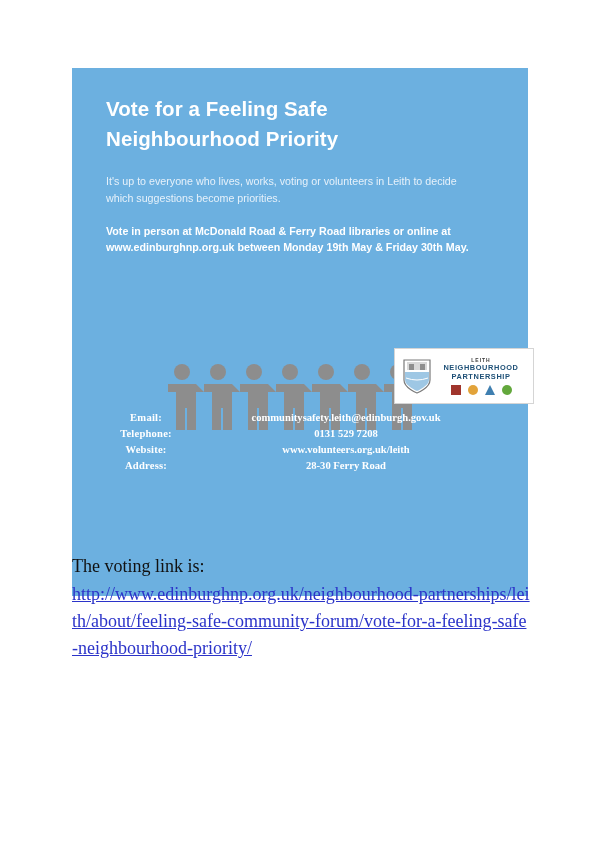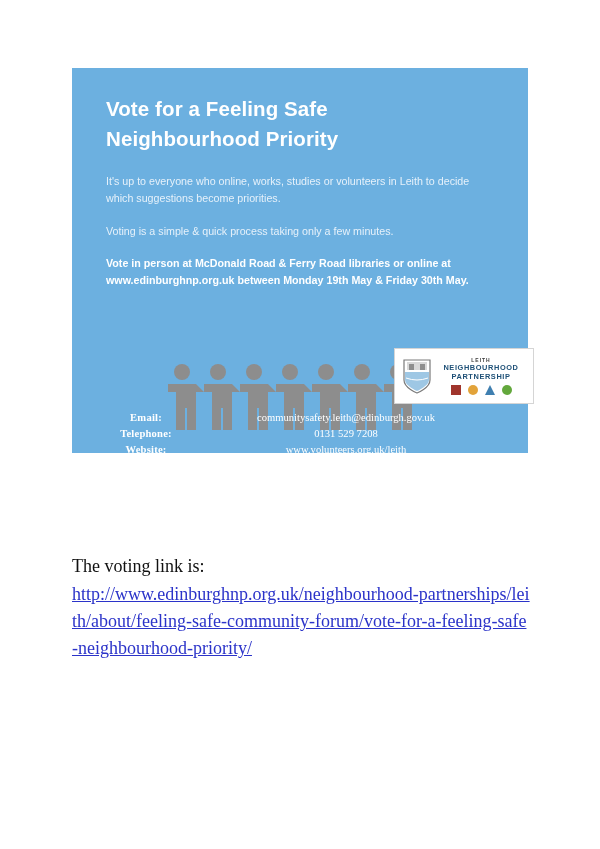--- a/index.html
+++ b/index.html
@@ -18,21 +18,21 @@
     width: 600px;
     height: 849px;
   }
 
   
   .poster {
     position: absolute;
     left: 72px;
     top: 68px;
     width: 456px;
-    height: 385px;
+    height: 528px;
     background: #6cb0e0;
     color: #ffffff;
     font-family: "Liberation Sans", sans-serif;
     box-sizing: border-box;
     padding: 26px 32px 0 34px;
   }
   .poster-title {
     font-size: 20.5px;
     font-weight: bold;
     line-height: 1.45;
@@ -145,20 +145,21 @@
     color: #ffffff;
   }
   .contact-label {
     width: 80px;
     flex: 0 0 80px;
     font-weight: bold;
     letter-spacing: 0.2px;
   }
   .contact-val {
     flex: 1;
+    font-weight: bold;
   }
   .contact-val .indent {
     display: block;
     padding-left: 0;
   }
 
   
   .below {
     position: absolute;
     left: 72px;
@@ -179,23 +180,22 @@
 </style>
 </head>
 <body>
 
 <div class="page">
 
   <div class="poster">
 
     <h1 class="poster-title">Vote for a Feeling Safe Neighbourhood Priority</h1>
 
-    <p class="poster-p light">It's up to everyone who online, works, studies or volunteers in Leith to decide which suggestions become priorities.</p>
-
-    <p class="poster-p light">Voting is a simple &amp; quick process taking only a few minutes.</p>
+    <p class="poster-p light">It's up to everyone who lives, works, voting or volunteers in Leith to decide which suggestions become priorities.</p>
+
 
     <p class="poster-p bold">Vote in person at McDonald Road &amp; Ferry Road libraries or online at www.edinburghnp.org.uk between Monday 19th May &amp; Friday 30th May.</p>
 
     <div class="art-row">
 
       <div class="people">
         <svg width="250" height="78" viewBox="0 0 250 78" xmlns="http://www.w3.org/2000/svg">
           <g fill="#8d8d8d">
             <g transform="translate(0,0)">
               <circle cx="14" cy="12" r="8"></circle>

